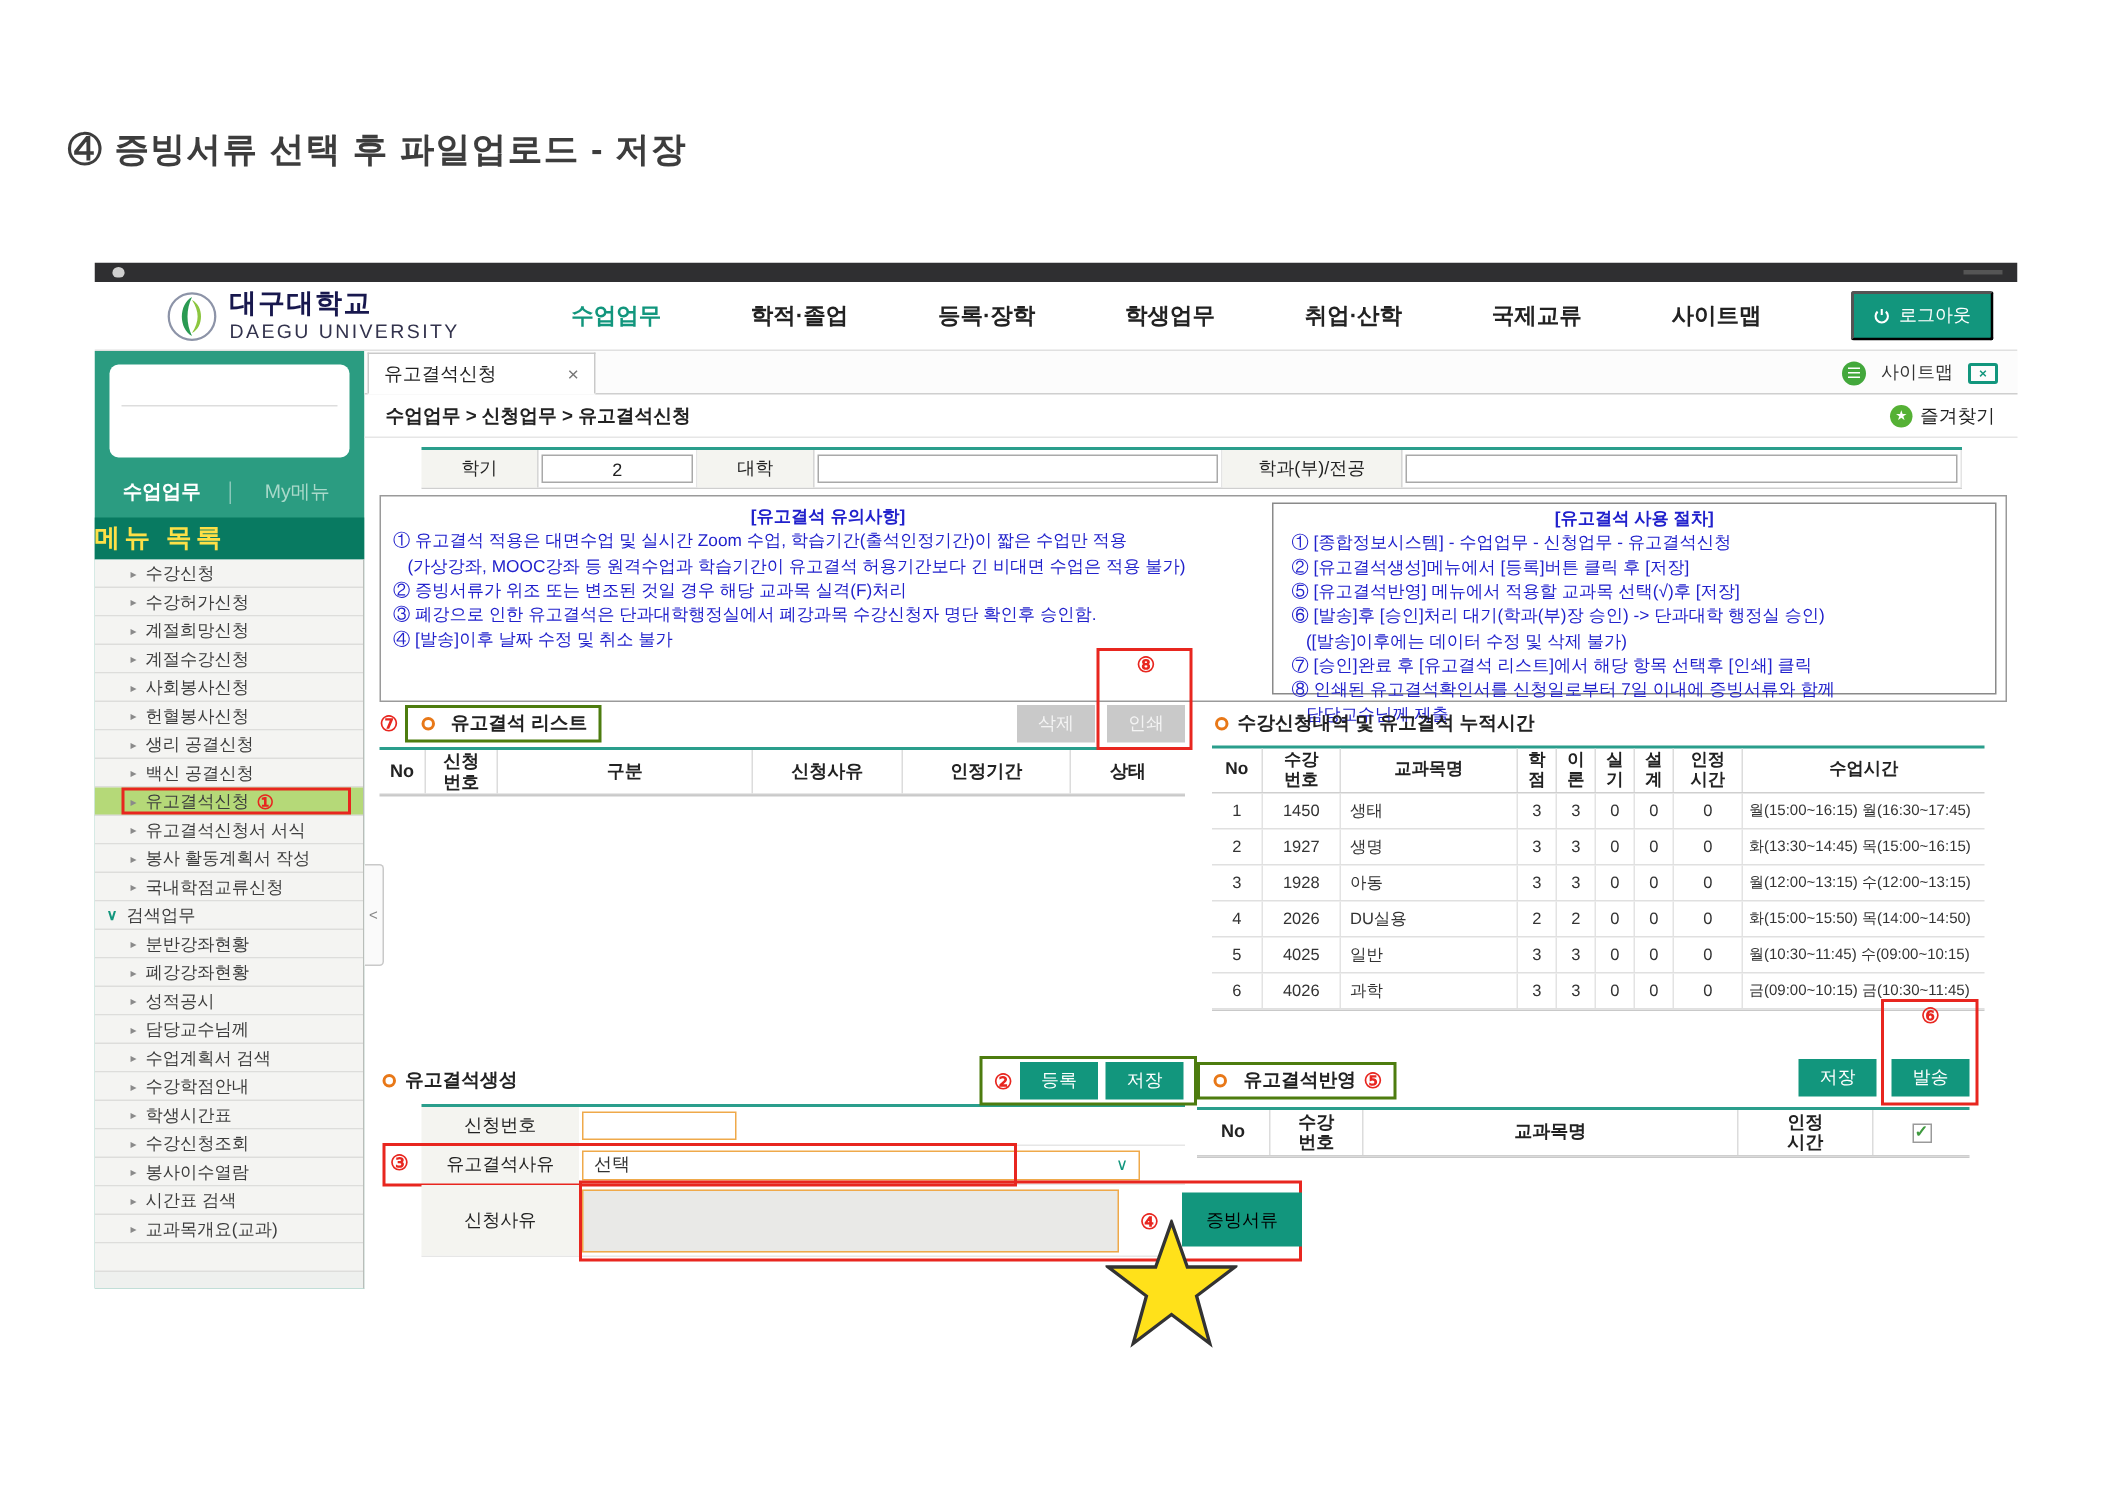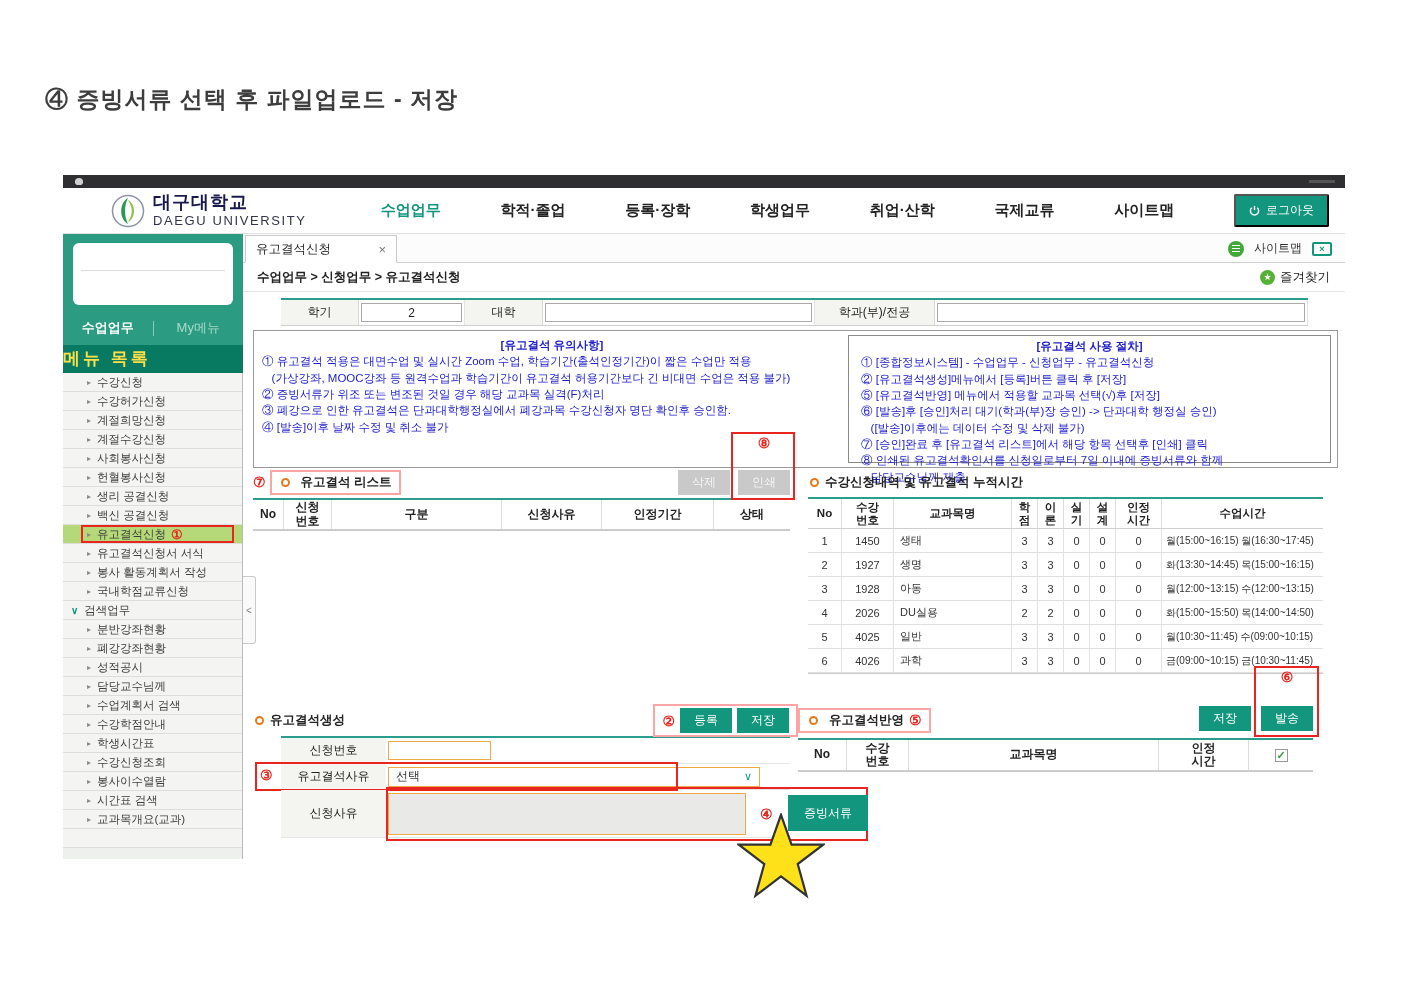--- a/index.html
+++ b/index.html
@@ -101,21 +101,21 @@
   .notice-right { flex:1; border:1px solid #8a8a8a; margin-right:4px; padding:2px 12px; line-height:1.42; }
   .notice-title { font-weight:bold;text-align:center; }
 
   
   .panels-row { display:flex; height:205px; margin-top:2px; }
   .bottom-row { display:flex; margin-top:33px; }
   .sec-head { display:flex; align-items:center; height:24px; position:relative; }
   .bullet { width:9px; height:9px; border:2.5px solid #e87818; border-radius:50%; background:#fff;
             margin:0 6px 0 2px; flex:none; }
   .sec-title { font-size:12.5px; font-weight:bold; color:#222; white-space:nowrap; }
-  .rbox { border:2px solid #fca5a5; display:flex; align-items:center; padding:2px 7px; gap:5px; }
+  .rbox { border:2px solid #4d7c0f; display:flex; align-items:center; padding:2px 7px; gap:5px; }
   .btn-teal { background:#12967d; color:#fff; font-size:12px; padding:4px 14px; border:none;
               white-space:nowrap; }
   .btn-gray { background:#c9c9c9; color:#f4f4f4; font-size:12px; padding:4px 14px; border:none;
               white-space:nowrap; }
 
   
   .ttable { border-top:2px solid #2a9e8c; border-bottom:1px solid #c9c9c9; }
   .trow { display:flex; }
   .th { display:flex; align-items:center; justify-content:center; text-align:center; font-weight:bold;
         white-space:pre-line; line-height:1.1; color:#222; border-left:1px solid #dcdcdc; }
@@ -158,21 +158,21 @@
   .row-ann3 { position:absolute; left:-21px; top:4px; }
   .sel { width:372px; height:20px; border:1px solid #efa94a; background:#fff; margin-left:2px;
          display:flex; align-items:center; justify-content:space-between; padding:0 7px; font-size:12px; }
   .sel .chev { color:#12967d; font-size:11px; }
   .c-row.reason { height:48px; }
   .gray-area { width:358px; height:42px; background:#e9e9e7; border:1px solid #efa94a; margin-left:2px; }
   .file-rbox { position:absolute; left:105px; right:-78px; top:-3px; bottom:-4px;
                border:2px solid #e8261f; pointer-events:none; }
   .file-ann { margin:0 12px 0 14px; }
   .btn-file { position:absolute; right:-78px; top:5px; width:80px; height:36px; background:#12967d;
-              color:#ffffff; font-size:12px; border:none; }
+              color:#000000; font-size:12px; border:none; }
 
   
   .apply-panel { width:515px; margin-left:0; position:relative; }
   .apply-btns { position:absolute; right:0; top:-2px; display:flex; align-items:center; }
   .send-wrap { position:relative; margin-left:10px; }
   .send-rbox { position:absolute; left:-7px; right:-6px; top:-40px; bottom:-6px; border:2px solid #e8261f; }
   .send-ann { position:absolute; top:-36px; left:50%; transform:translateX(-50%); }
   .apply-table { margin-top:6px; }
   .apply-table .hrow { height:31px; border-bottom:1px solid #cfcfcf; }
   .apply-table .th { font-size:12px; }

